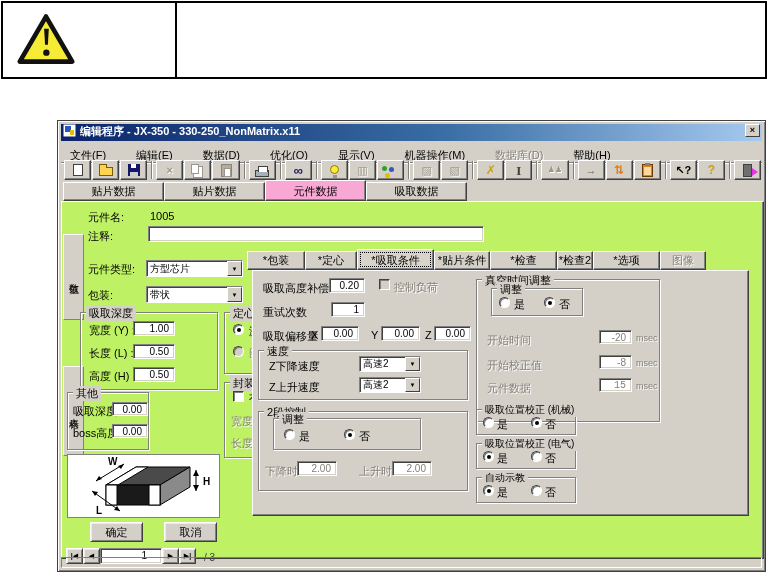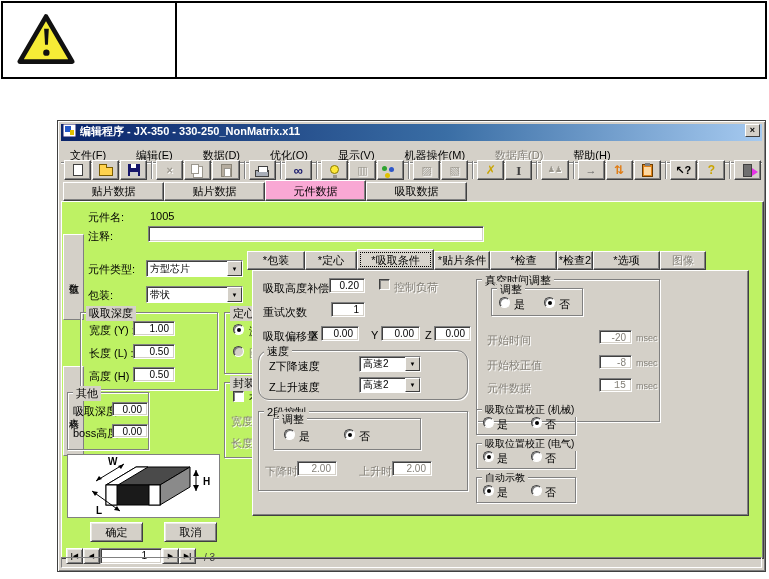--- a/index.html
+++ b/index.html
@@ -334,21 +334,21 @@
       <div class="tb" style="left:78px;top:31px;width:34px;height:15px;">1</div>
 
       <span class="lab" style="left:10px;top:58px;">吸取偏移量</span>
       <span class="lab" style="left:58px;top:58px;">X</span>
       <div class="tb" style="left:68px;top:55px;width:38px;height:15px;">0.00</div>
       <span class="lab" style="left:118px;top:58px;">Y</span>
       <div class="tb" style="left:128px;top:55px;width:39px;height:15px;">0.00</div>
       <span class="lab" style="left:172px;top:58px;">Z</span>
       <div class="tb" style="left:181px;top:55px;width:37px;height:15px;">0.00</div>
 
-      <div class="grp" style="left:5px;top:79px;width:210px;height:50px;border-radius:11px;">
+      <div class="grp" style="left:5px;top:79px;width:210px;height:50px;">
         <span class="grp-label">速度</span>
         <span class="lab" style="left:10px;top:8px;">Z下降速度</span>
         <div class="select" style="left:100px;top:5px;width:62px;height:16px;">
           <span class="sv">高速2</span>
           <div class="ddb"></div>
         </div>
         <span class="lab" style="left:10px;top:29px;">Z上升速度</span>
         <div class="select" style="left:100px;top:26px;width:62px;height:16px;">
           <span class="sv">高速2</span>
           <div class="ddb"></div>

